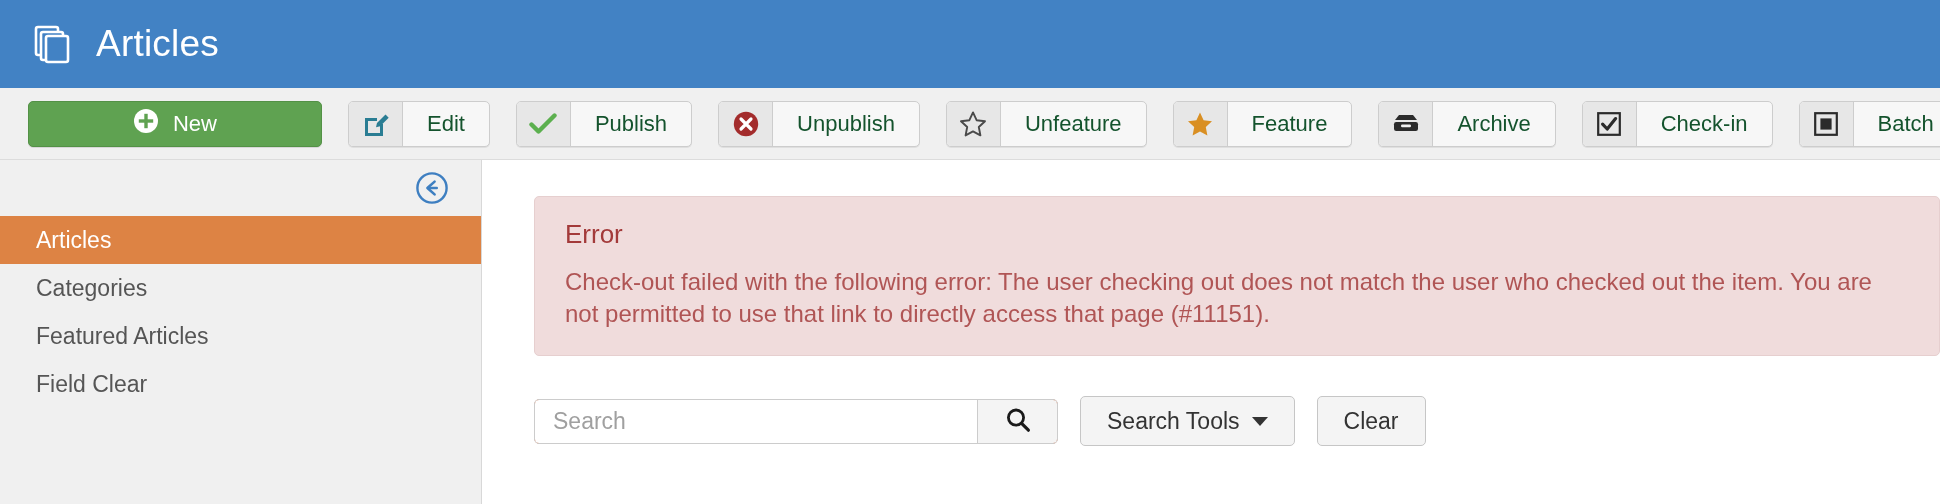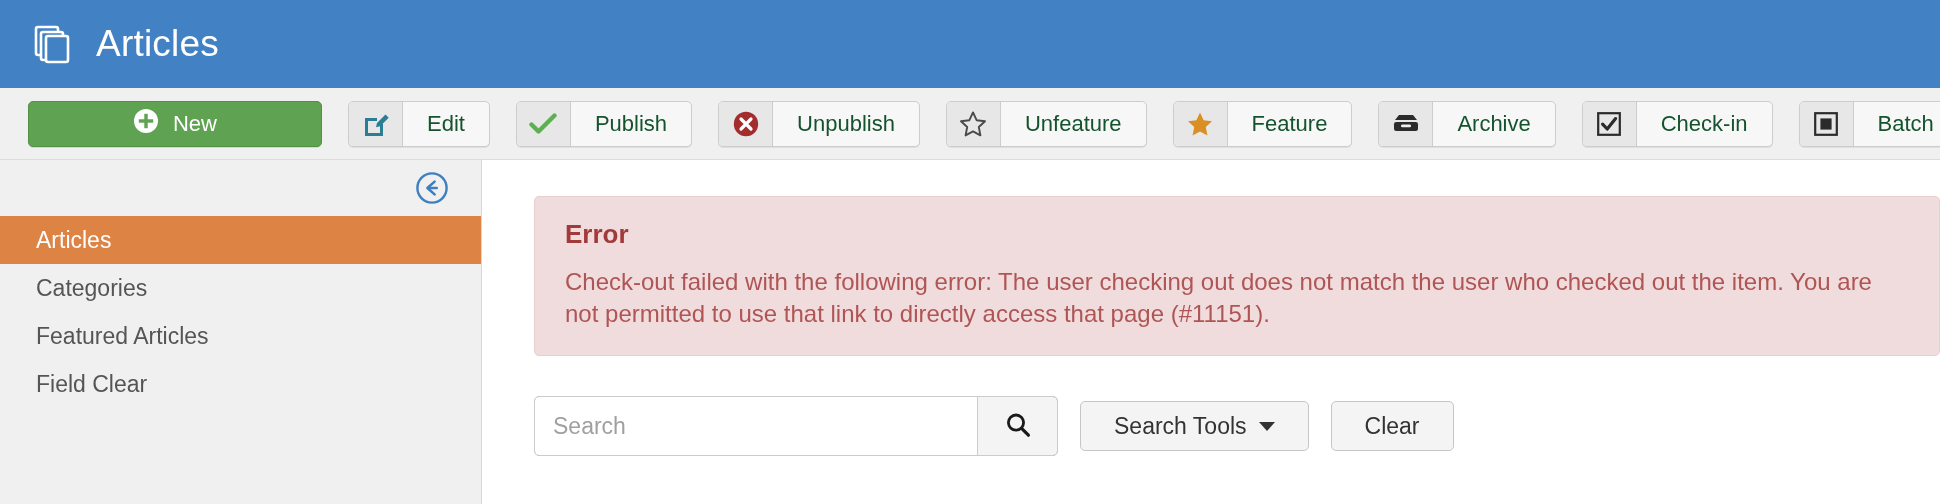--- a/index.html
+++ b/index.html
@@ -132,38 +132,38 @@
   .alert-error {
     background: #f0dcdc;
     border: 1px solid #e6cfcf;
     border-radius: 5px;
     padding: 22px 30px 26px 30px;
     margin-right: 0;
     color: #a94442;
   }
   .alert-title {
     font-size: 26px;
-    font-weight: bold;
+    font-weight: normal;
     color: #a33a3a;
     margin-bottom: 16px;
   }
   .alert-body {
     font-size: 24px;
     line-height: 1.32;
     color: #b05555;
   }
   .search-row {
     display: flex;
     align-items: center;
     gap: 22px;
     margin-top: 40px;
   }
   .search-group {
     display: flex;
-    height: 60px;
+    height: 45px;
     border: 1px solid #cccccc;
     border-radius: 5px;
     overflow: hidden;
     width: 524px;
     background: #c2410c;
   }
   .search-input {
     border: 0;
     outline: none;
     flex: 1;
@@ -179,21 +179,21 @@
     background: #f4f4f4;
     border: 0;
     border-left: 1px solid #cccccc;
     display: flex;
     align-items: center;
     justify-content: center;
     cursor: pointer;
   }
   .plain-btn {
     height: 50px;
-    padding: 0 33px;
+    padding: 0 26px;
     background: #f4f4f4;
     border: 1px solid #c6c6c6;
     border-radius: 5px;
     font-size: 23px;
     color: #333;
     display: flex;
     align-items: center;
     gap: 12px;
     cursor: pointer;
     font-family: "Liberation Sans", sans-serif;

